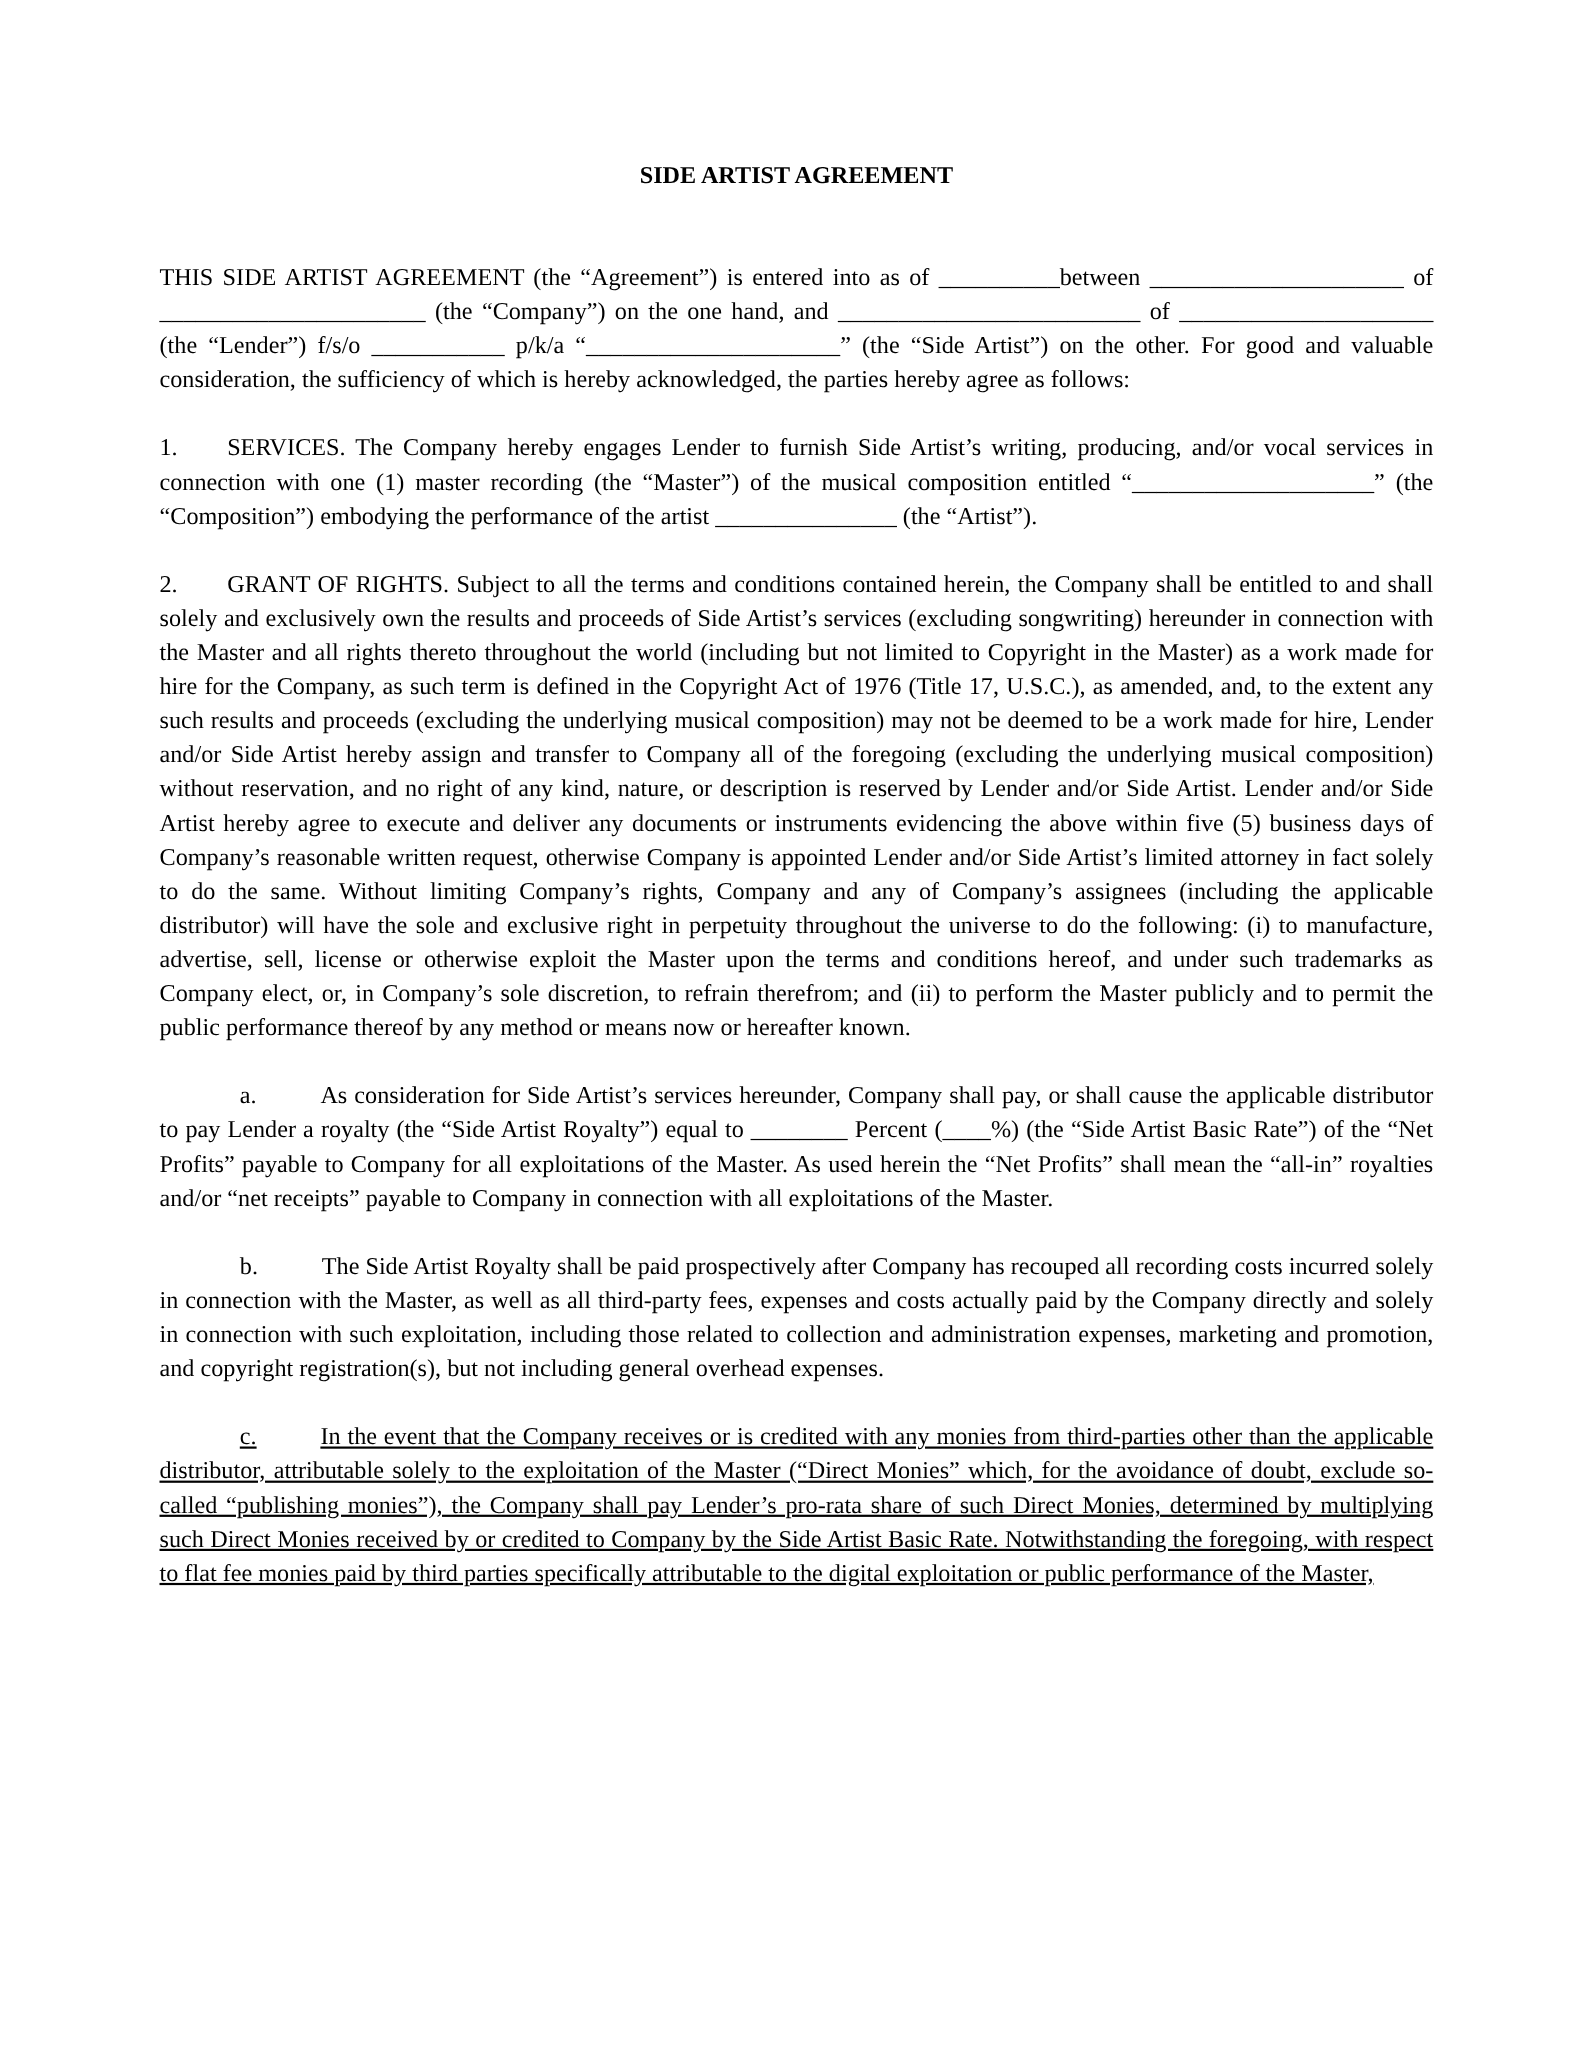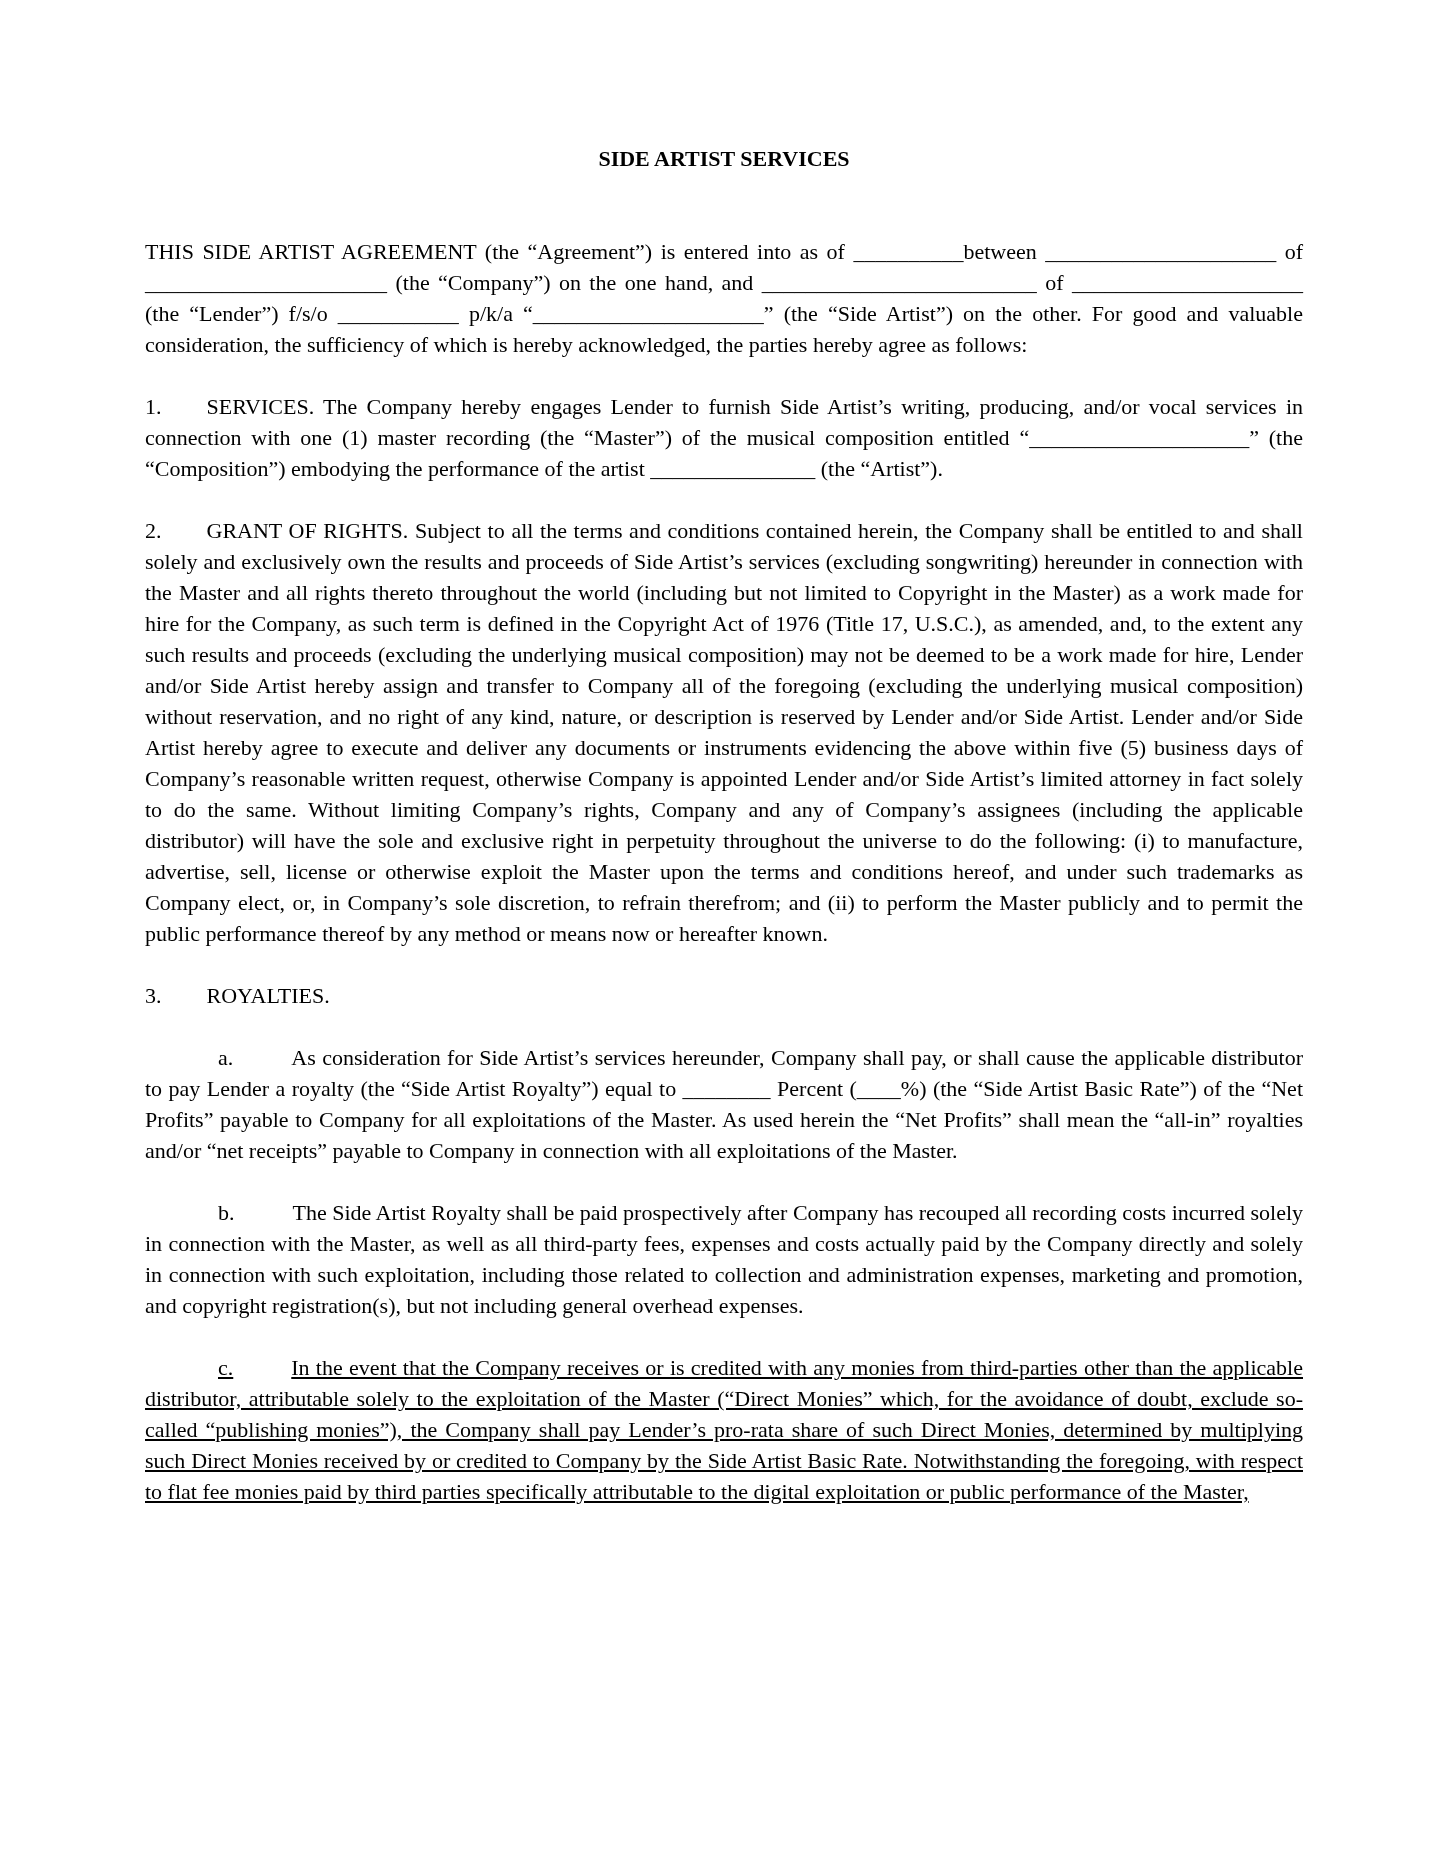--- a/index.html
+++ b/index.html
@@ -48,37 +48,34 @@
   }
   .b {
     font-weight: normal;
   }
 </style>
 </head>
 <body>
 
 <div class="page">
 
-  <p class="doc-title">SIDE ARTIST SERVICES</p>
+  <p class="doc-title">SIDE ARTIST AGREEMENT</p>
 
   <p class="para">
     <span>THIS SIDE ARTIST AGREEMENT (the “Agreement”) is entered into as of __________between _____________________ of ______________________ (the “Company”) on the one hand, and _________________________ of _____________________ (the “Lender”) f/s/o ___________ p/k/a “_____________________” (the “Side Artist”) on the other. For good and valuable consideration, the sufficiency of which is hereby acknowledged, the parties hereby agree as follows:</span>
   </p>
 
   <p class="para">
     <span>1.</span><span class="tab-num"></span><span class="u">SERVICES</span><span>. The Company hereby engages Lender to furnish Side Artist’s writing, producing, and/or vocal services in connection with one (1) master recording (the “Master”) of the musical composition entitled “____________________” (the “Composition”) embodying the performance of the artist _______________ (the “Artist”).</span>
   </p>
 
   <p class="para">
     <span>2.</span><span class="tab-num"></span><span class="u">GRANT OF RIGHTS</span><span>. Subject to all the terms and conditions contained herein, the Company shall be entitled to and shall solely and exclusively own the results and proceeds of Side Artist’s services (excluding songwriting) hereunder in connection with the Master and all rights thereto throughout the world (including but not limited to Copyright in the Master) as a work made for hire for the Company, as such term is defined in the Copyright Act of 1976 (Title 17, U.S.C.), as amended, and, to the extent any such results and proceeds (excluding the underlying musical composition) may not be deemed to be a work made for hire, Lender and/or Side Artist hereby assign and transfer to Company all of the foregoing (excluding the underlying musical composition) without reservation, and no right of any kind, nature, or description is reserved by Lender and/or Side Artist. Lender and/or Side Artist hereby agree to execute and deliver any documents or instruments evidencing the above within five (5) business days of Company’s reasonable written request, otherwise Company is appointed Lender and/or Side Artist’s limited attorney in fact solely to do the same. Without limiting Company’s rights, Company and any of Company’s assignees (including the applicable distributor) will have the sole and exclusive right in perpetuity throughout the universe to do the following: (i) to manufacture, advertise, sell, license or otherwise exploit the Master upon the terms and conditions hereof, and under such trademarks as Company elect, or, in Company’s sole discretion, to refrain therefrom; and (ii) to perform the Master publicly and to permit the public performance thereof by any method or means now or hereafter known.</span>
   </p>
 
-  <p class="para">
-    <span>3.</span><span class="tab-num"></span><span class="u">ROYALTIES</span><span>.</span>
-  </p>
 
   <p class="para sub">
     <span>a.</span><span class="tab-sub"></span><span>As consideration for Side Artist’s services hereunder, Company shall pay, or shall cause the applicable distributor to pay Lender a royalty (the “Side Artist Royalty”) equal to ________ </span><span class="b">Percent (____%)</span><span> (the “Side Artist Basic Rate”) of the “Net Profits” payable to Company for all exploitations of the Master. As used herein the “Net Profits” shall mean the “all-in” royalties and/or “net receipts” payable to Company in connection with all exploitations of the Master.</span>
   </p>
 
   <p class="para sub">
     <span>b.</span><span class="tab-sub"></span><span>The Side Artist Royalty shall be paid prospectively after Company has recouped all recording costs incurred solely in connection with the Master, as well as all third-party fees, expenses and costs actually paid by the Company directly and solely in connection with such exploitation, including those related to collection and administration expenses, marketing and promotion, and copyright registration(s), but not including general overhead expenses.</span>
   </p>
 
   <p class="para sub">

